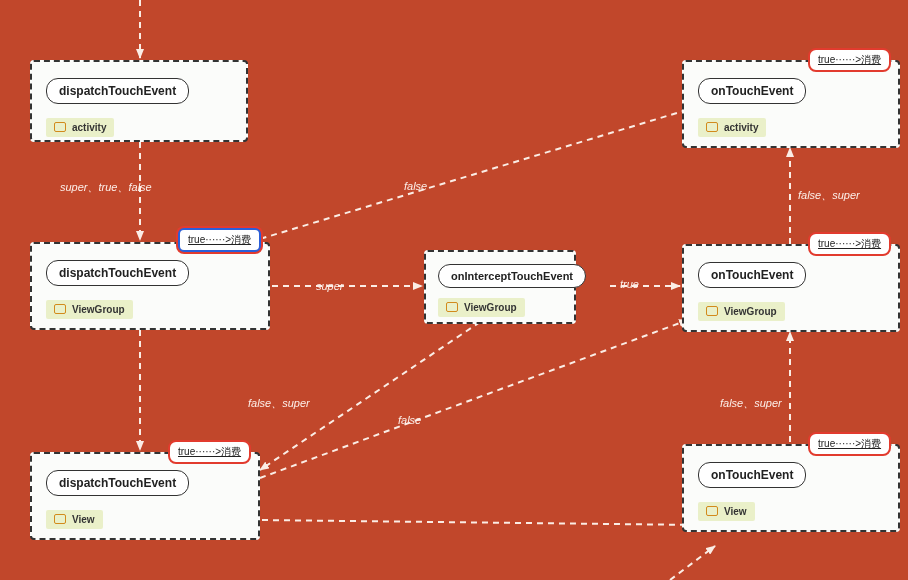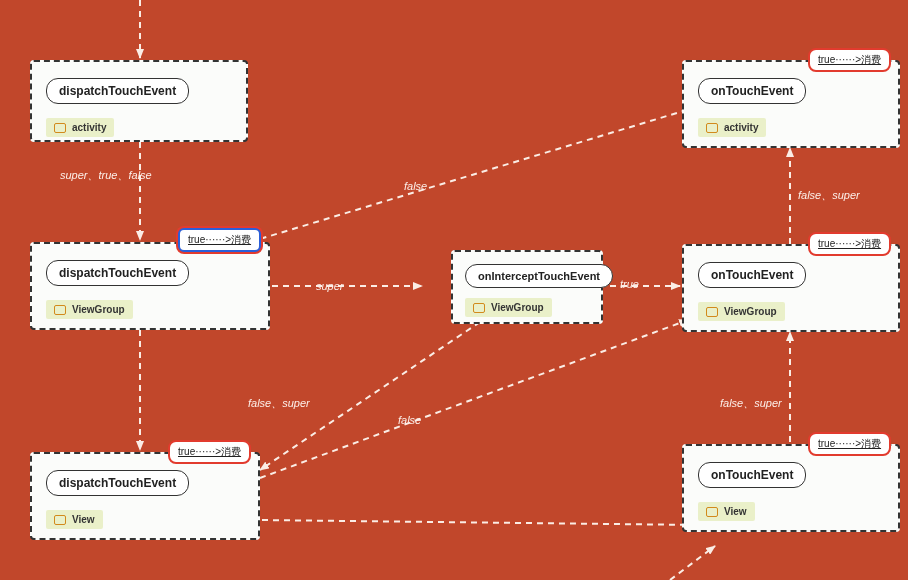--- a/index.html
+++ b/index.html
@@ -36,21 +36,21 @@
     border: 1.5px solid #333;
     border-radius: 12px;
     padding: 5px 12px;
     font-weight: bold;
     font-size: 12px;
     color: #222;
   }
   .node-sub {
     margin-top: 14px;
     display: flex;
-    align-items: center;
+    align-items: flex-start;
     gap: 6px;
     background: #EAF0C9;
     padding: 4px 8px;
     width: fit-content;
     border-radius: 2px;
   }
   .node-sub-icon {
     width: 12px; height: 10px;
     display: inline-block;
   }
@@ -152,21 +152,21 @@
 
 <div class="node" style="left:30px; top:452px; width:230px; height:88px;">
   <div class="node-title">dispatchTouchEvent</div>
   <div class="node-sub">
     <span class="node-sub-icon"></span>
     <span class="node-sub-text">View</span>
   </div>
 </div>
 <div class="badge badge-red" style="left:168px; top:440px;">true······&gt;消费</div>
 
-<div class="node" style="left:424px; top:250px; width:152px; height:74px; padding:12px;margin-left:27px;">
+<div class="node" style="left:424px; top:250px; width:152px; height:74px; padding:12px;">
   <div class="node-title" style="font-size:11px;">onInterceptTouchEvent</div>
   <div class="node-sub" style="margin-top:10px;">
     <span class="node-sub-icon"></span>
     <span class="node-sub-text">ViewGroup</span>
   </div>
 </div>
 
 <div class="node" style="left:682px; top:60px; width:218px; height:88px;">
   <div class="node-title">onTouchEvent</div>
   <div class="node-sub">
@@ -187,21 +187,21 @@
 
 <div class="node" style="left:682px; top:444px; width:218px; height:88px;">
   <div class="node-title">onTouchEvent</div>
   <div class="node-sub">
     <span class="node-sub-icon"></span>
     <span class="node-sub-text">View</span>
   </div>
 </div>
 <div class="badge badge-red" style="left:808px; top:432px;">true······&gt;消费</div>
 
-<div class="edge-label" style="left:60px;  top:168px;">super、true、false</div>
+<div class="edge-label" style="left:60px;  top:180px;">super、true、false</div>
 <div class="edge-label" style="left:316px; top:280px;">super</div>
 <div class="edge-label" style="left:620px; top:278px;">true</div>
 <div class="edge-label" style="left:248px; top:396px;">false、super</div>
 <div class="edge-label" style="left:398px; top:414px;">false</div>
 <div class="edge-label" style="left:798px; top:188px;">false、super</div>
 <div class="edge-label" style="left:720px; top:396px;">false、super</div>
 <div class="edge-label" style="left:404px; top:180px;">false</div>
 
 </div>
 

